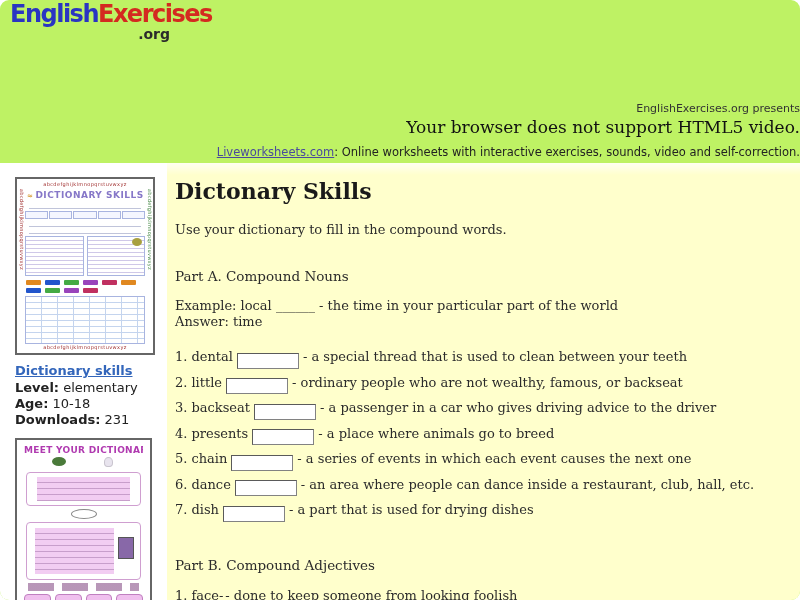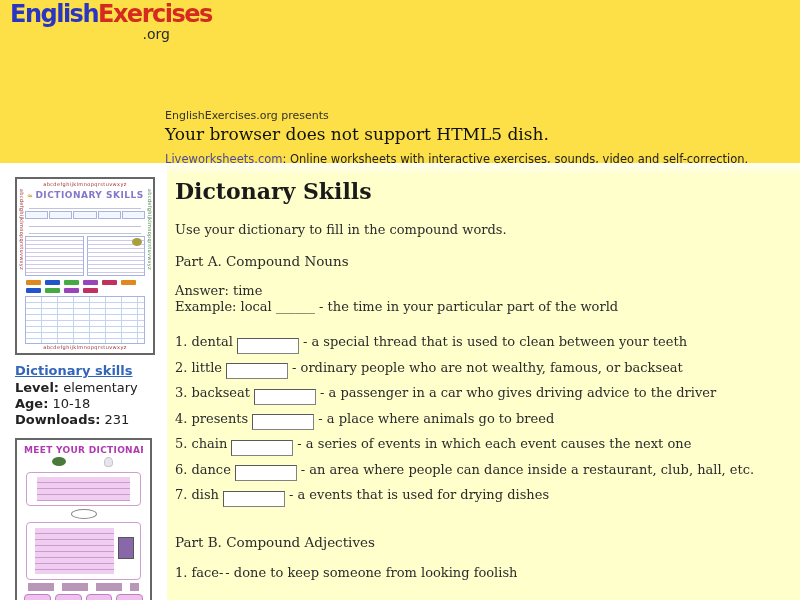--- a/index.html
+++ b/index.html
@@ -1,43 +1,44 @@
 <!DOCTYPE html>
 <html><head>
 <meta charset="utf-8">
 <style>
   * { box-sizing: border-box; }
   html,body { margin:0; padding:0; }
   .page {
     position: relative;
     width: 800px; height: 600px;
-    background: #fde047;
+    background: #bef264;
     overflow: hidden;
     font-family: "DejaVu Sans", sans-serif;
     color: #222;
+    border-radius: 9px;
   }
 
   
   .logo { position: absolute; left: 10px; top: 2px; width: 176px; cursor: pointer; }
   .logo-line1 { font-size: 24px; font-weight: bold; letter-spacing: -1.5px; line-height: 1; white-space: nowrap; }
   .logo-en { color: #2a35c2; }
   .logo-ex { color: #d42a20; }
-  .logo-org { text-align: right; font-size: 14px; font-weight: normal; color: #2b2b2b; margin-top: 1px; padding-right: 16px; line-height: 1; }
+  .logo-org { text-align: right; font-size: 14px; font-weight: bold; color: #2b2b2b; margin-top: 1px; padding-right: 16px; line-height: 1; }
 
   .breadcrumb {
     position: absolute; left: 200px; top: 31px;
     font-size: 14px; font-weight: bold; font-style: italic;
     white-space: nowrap;
   }
   .breadcrumb a { color: #2222cc; text-decoration: underline; cursor: pointer; }
   .crumb-sep { color: #111; padding: 0 5px; font-style: normal; }
   .crumb-current { color: #111; }
 
   
-  .video-block { position: absolute; left: 165px; top: 109px; width: 635px; text-align: left; }
+  .video-block { position: absolute; left: 165px; top: 102px; width: 635px; text-align: right; }
   .vb-presents { font-size: 11px; color: #333; line-height: 13px; }
   .vb-fallback { font-family: "DejaVu Serif", serif; font-size: 17px; color: #111; line-height: 20px; margin-top: 2px; }
   .vb-live { font-size: 11.5px; color: #222; line-height: 14px; margin-top: 8px; }
   .vb-live a { color: #4a4a9c; text-decoration: underline; cursor: pointer; }
 
   
   .content { position: absolute; left: 0; top: 163px; width: 800px; height: 437px; display: flex; }
   .sidebar { width: 167px; background: #fff; overflow: hidden; flex: none; }
   .main {
     flex: 1;
@@ -94,51 +95,51 @@
   .t2-pink.large { height: 58px; padding: 5px 26px 5px 8px; position: relative; }
   .t2-book { position: absolute; right: 6px; top: 14px; width: 16px; height: 22px; background: #8868a8; border: 1px solid #555; }
   .t2-label { height: 8px; margin: 3px 4px 2px 4px; background: repeating-linear-gradient(to right, #9a6a9a 0 26px, transparent 26px 34px); opacity: .7; }
   .t2-chips { display: flex; gap: 4px; margin-top: 3px; }
   .t2-chips > div { flex: 1; height: 13px; border: 1px solid #c080c0; border-radius: 4px; background: #f0c0ee; }
 
   
   .ws-title { font-size: 22px; font-weight: bold; color: #1a1a1a; margin: 3px 0 0 0; }
   .part1-heading { font-size: 14px; font-weight: bold; margin-top: 19px; }
   .instructions { font-size: 13px; margin-top: 18px; }
-  .part-heading { font-size: 13.5px; margin-top: 16px; }
+  .part-heading { font-size: 13.5px; margin-top: 31px; }
   .example { font-size: 13px; margin-top: 14px; line-height: 16px; white-space: nowrap; }
   .items { margin-top: 18px; }
   .item-row { font-size: 13px; line-height: 17px; margin-bottom: 5px; white-space: nowrap; }
   .item-num { margin-right: 4px; }
   .item-word { margin-right: 2px; }
   .answer-box {
     width: 62px; height: 16px;
     border: 1px solid #828282; border-top-color: #5a5a5a; border-left-color: #5a5a5a;
     background: #fff; font-size: 11px; padding: 1px 2px;
     vertical-align: -3px; margin: 0 4px 0 2px;
     font-family: "DejaVu Sans", sans-serif;
   }
-  .partb-heading { font-size: 13.5px; margin-top: 27px; }
+  .partb-heading { font-size: 13.5px; margin-top: 35px; }
   .items-b { margin-top: 14px; }
   .items-b .item-row { margin-bottom: 6px; }
 </style>
 </head>
 <body>
 
 <div class="page">
 
   <div class="logo">
     <div class="logo-line1"><span class="logo-en">English</span><span class="logo-ex">Exercises</span></div>
     <div class="logo-org">.org</div>
   </div>
 
 
   <div class="video-block">
     <div class="vb-presents">EnglishExercises.org presents</div>
-    <div class="vb-fallback">Your browser does not support HTML5 dish.</div>
+    <div class="vb-fallback">Your browser does not support HTML5 video.</div>
     <div class="vb-live"><a>Liveworksheets.com</a><span>: Online worksheets with interactive exercises, sounds, video and self-correction.</span></div>
   </div>
 
   <div class="content">
 
     <div class="sidebar">
 
       <div class="thumb1">
         <div class="t1-alpha">abcdefghijklmnopqrstuvwxyz</div>
         <div class="t1-side left">abcdefghijklmnopqrstuvwxyz</div>
@@ -202,32 +203,32 @@
             <div></div>
         </div>
       </div>
     </div>
 
     <div class="main">
       <div class="ws-title">Dictonary Skills</div>
       <div class="instructions">Use your dictionary to fill in the compound words.</div>
       <div class="part-heading">Part A. Compound Nouns</div>
       <div class="example">
+        <div>Example: local ______ - the time in your particular part of the world</div>
         <div>Answer: time</div>
-        <div>Example: local ______ - the time in your particular part of the world</div>
       </div>
 
       <div class="items">
         <div class="item-row"><span class="item-num">1.</span><span class="item-word">dental</span><input class="answer-box" style=""><span>- a special thread that is used to clean between your teeth</span></div>
         <div class="item-row"><span class="item-num">2.</span><span class="item-word">little</span><input class="answer-box" style=""><span>- ordinary people who are not wealthy, famous, or backseat</span></div>
         <div class="item-row"><span class="item-num">3.</span><span class="item-word">backseat</span><input class="answer-box" style=""><span>- a passenger in a car who gives driving advice to the driver</span></div>
         <div class="item-row"><span class="item-num">4.</span><span class="item-word">presents</span><input class="answer-box" style=""><span>- a place where animals go to breed</span></div>
         <div class="item-row"><span class="item-num">5.</span><span class="item-word">chain</span><input class="answer-box" style=""><span>- a series of events in which each event causes the next one</span></div>
         <div class="item-row"><span class="item-num">6.</span><span class="item-word">dance</span><input class="answer-box" style=""><span>- an area where people can dance inside a restaurant, club, hall, etc.</span></div>
-        <div class="item-row"><span class="item-num">7.</span><span class="item-word">dish</span><input class="answer-box" style=""><span>- a events that is used for drying dishes</span></div>
+        <div class="item-row"><span class="item-num">7.</span><span class="item-word">dish</span><input class="answer-box" style=""><span>- a part that is used for drying dishes</span></div>
       </div>
 
       <div class="partb-heading">Part B. Compound Adjectives</div>
 
       <div class="items-b">
         <div class="item-row"><span class="item-num">1.</span><span class="item-word">face-</span><span>- done to keep someone from looking foolish</span></div>
 
       </div>
     </div>
 

